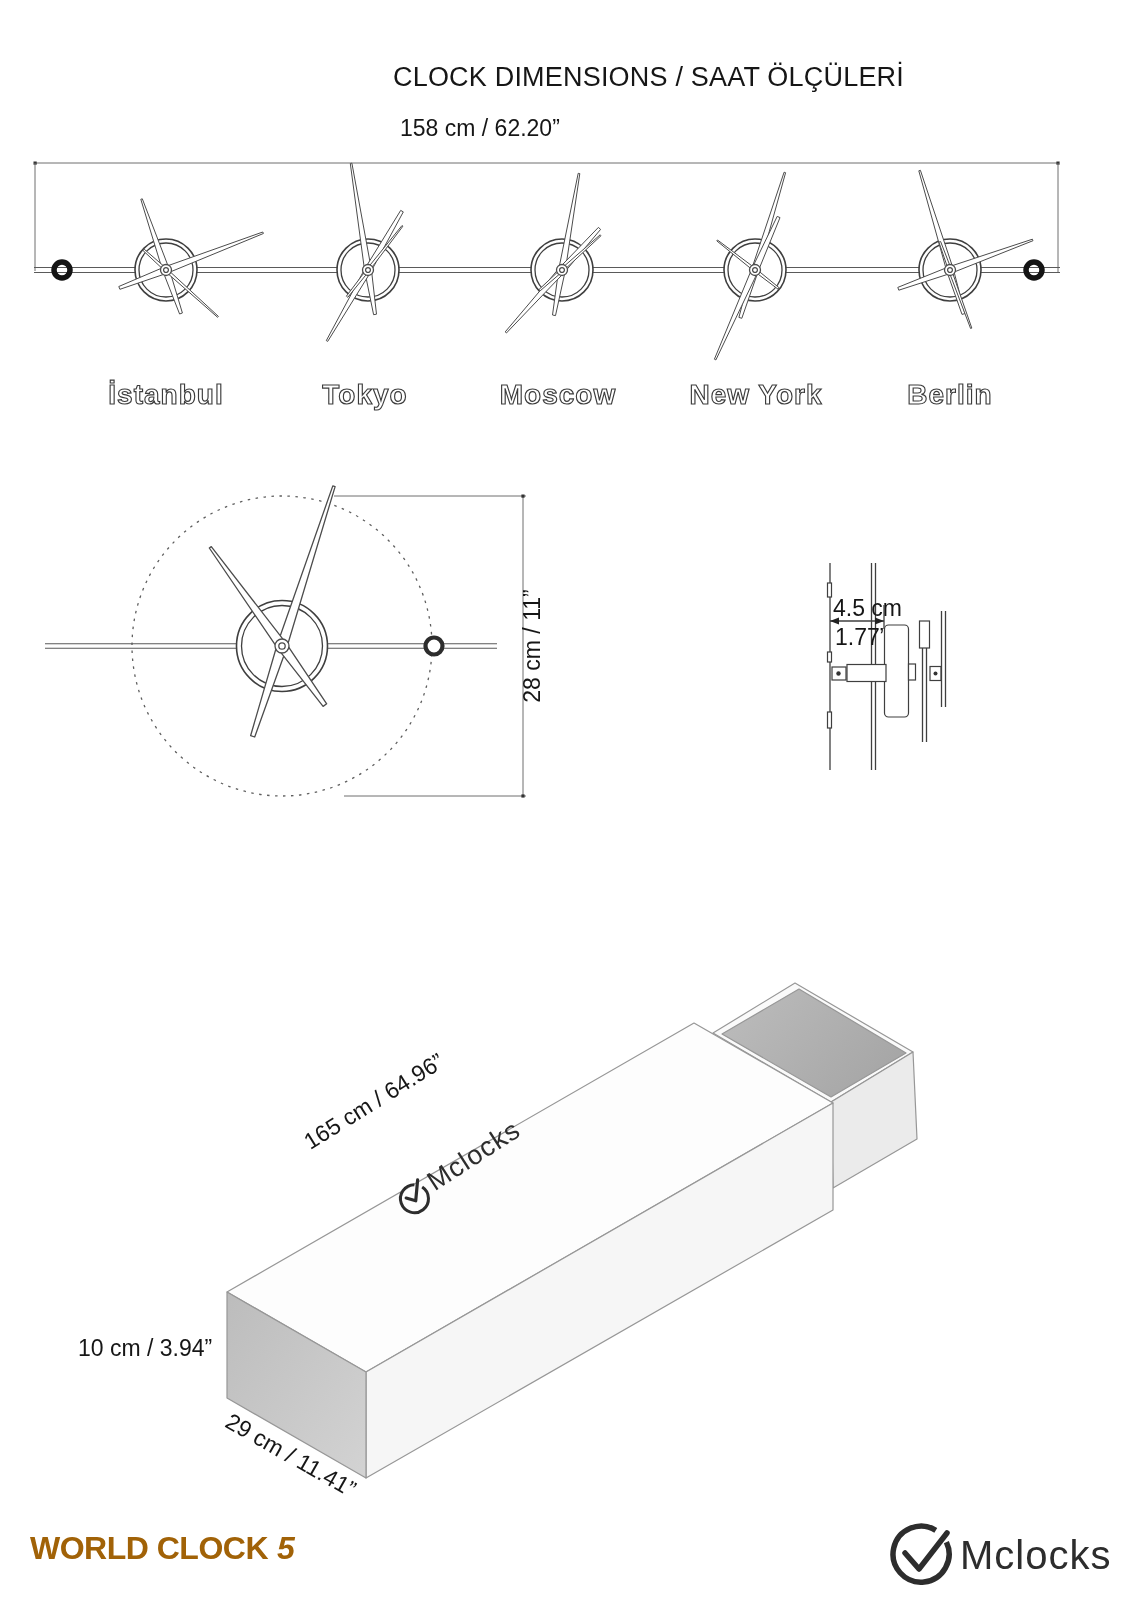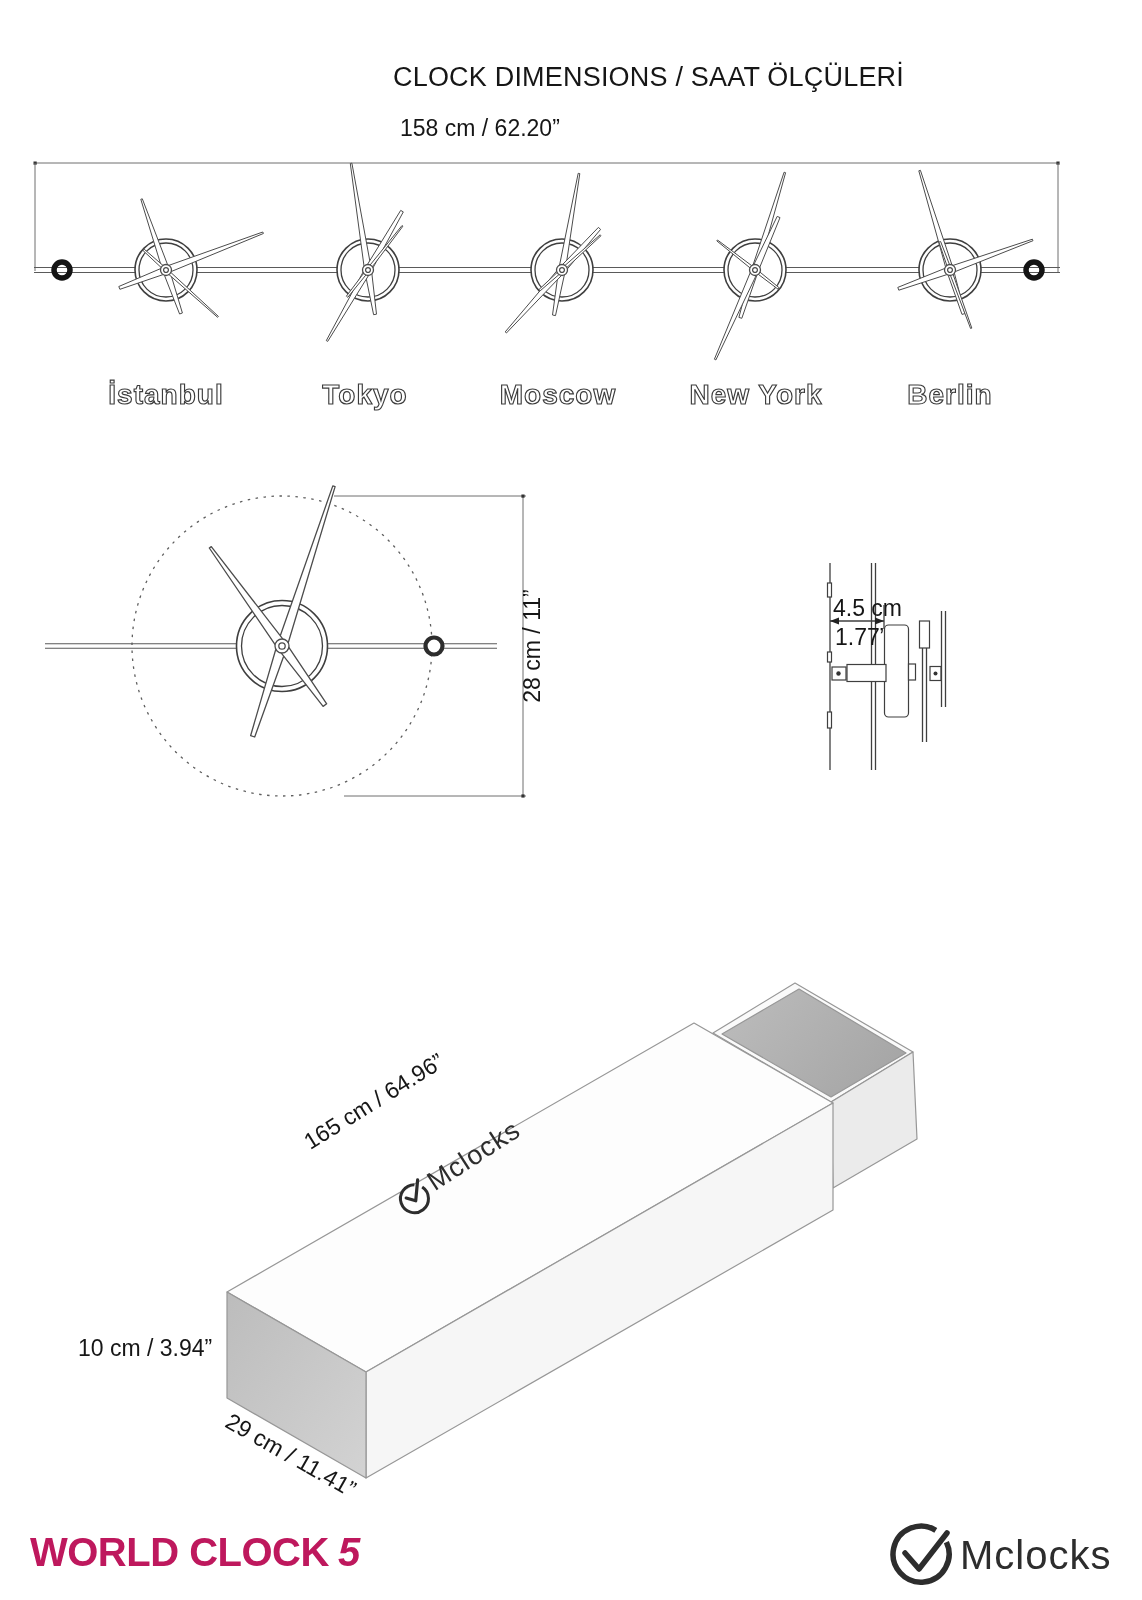--- a/index.html
+++ b/index.html
@@ -16,22 +16,22 @@
   .hand{fill:#ffffff;stroke:#4c4c4c;stroke-width:1;stroke-linejoin:round;}
   .hand-big{stroke-width:1.3;}
   .bezel{fill:#ffffff;stroke:#3f3f3f;stroke-width:1.6;}
   .bezel2{fill:none;stroke:#3f3f3f;stroke-width:1.3;}
   .hub{fill:#ffffff;stroke:#4c4c4c;stroke-width:1.3;}
   .rod{stroke:#5a5a5a;stroke-width:1.1;}
   .dimline{stroke:#6f6f6f;stroke-width:1;}
   .sideln{stroke:#3f3f3f;stroke-width:1.3;fill:none;}
   .sidefill{fill:#ffffff;stroke:#3f3f3f;stroke-width:1.2;}
   .boxedge{stroke:#979797;stroke-width:1.2;stroke-linejoin:round;}
-  .footer-name{position:absolute;left:30px;top:1530px;font-size:40px;font-weight:700;
-               letter-spacing:-0.5px;color:#be185d;}
+  .footer-name{position:absolute;left:30px;top:1530px;font-size:32px;font-weight:700;
+               letter-spacing:-0.5px;color:#a16207;}
   .footer-name .num{font-style:italic;margin-left:9px;}
   .brandtext{font-family:"Liberation Sans",sans-serif;fill:#2d2d2d;}
 </style>
 </head>
 <body>
 
 <div class="page">
 
   <div class="title title-clock">CLOCK DIMENSIONS / SAAT ÖLÇÜLERİ</div>
 

